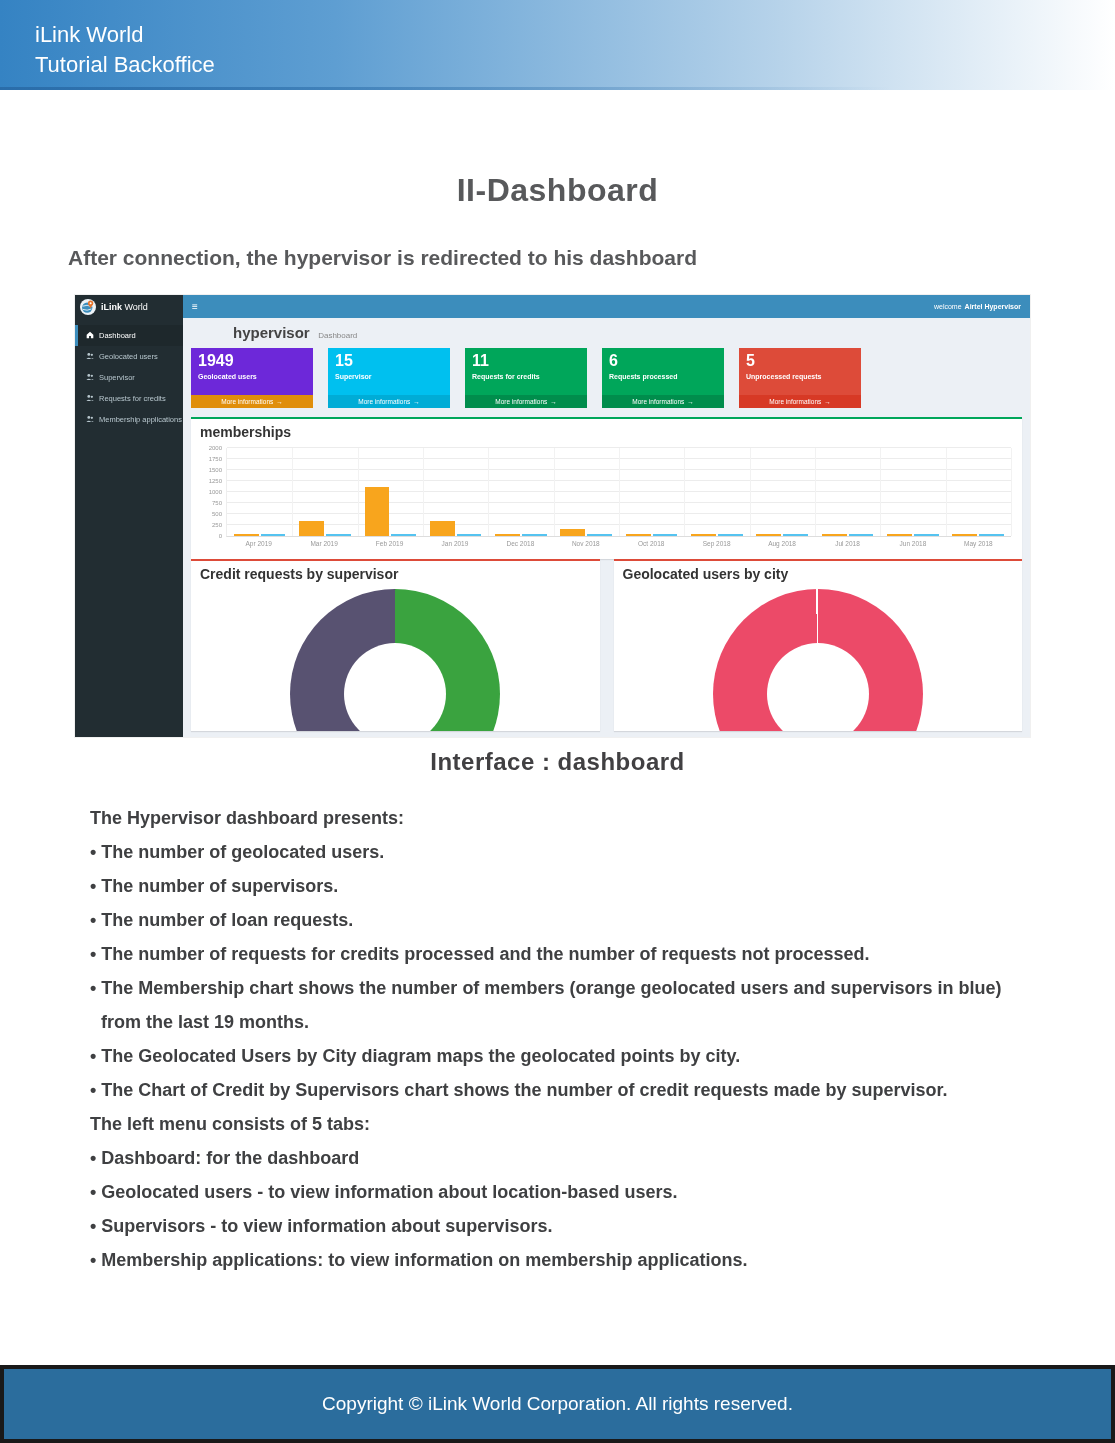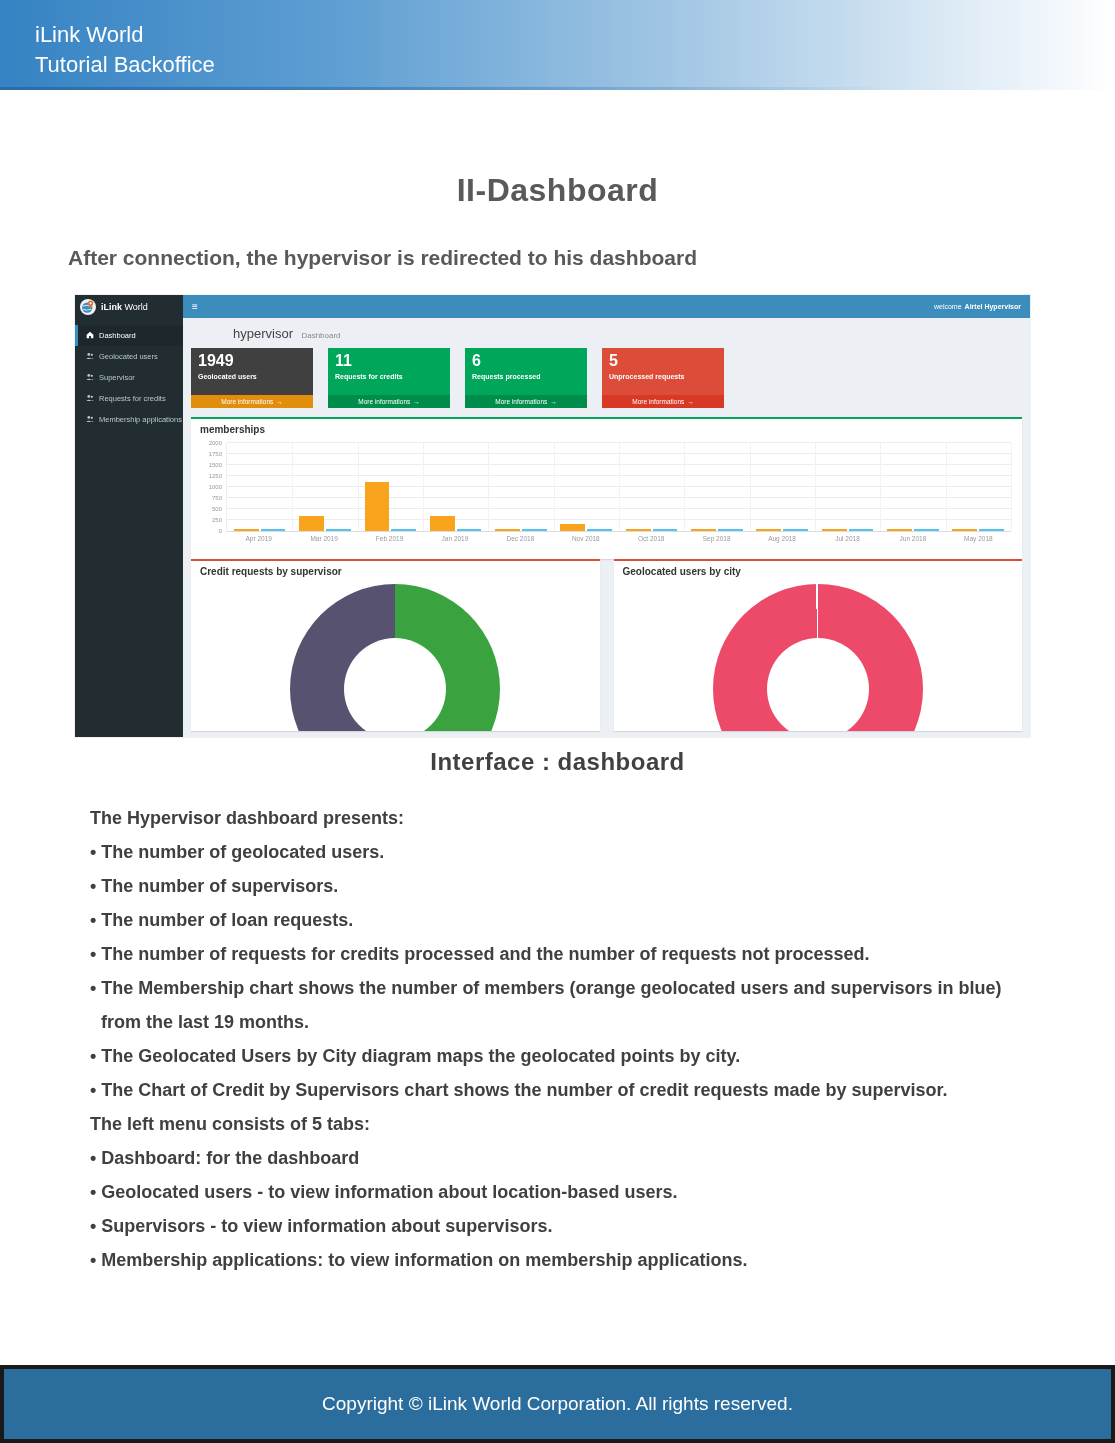--- a/index.html
+++ b/index.html
@@ -44,32 +44,32 @@
   .welcome{font-size:7px;}
   .welcome b{margin-left:3px;}
   .shot-body{display:flex;height:419px;}
   .sidebar{width:108px;background:#222d32;padding-top:7px;box-sizing:border-box;flex:none;}
   .side-item{height:21px;display:flex;align-items:center;gap:5px;padding-left:8px;
     color:#b8c7ce;font-size:7.5px;border-left:3px solid transparent;cursor:pointer;}
   .side-item.active{background:#1e282c;color:#fff;border-left-color:#3c8dbc;}
   .side-item svg{width:8px;height:8px;fill:currentColor;flex:none;}
   .main{flex:1;padding:5px 8px;box-sizing:border-box;overflow:hidden;}
   .page-head{margin:1px 0 6px 1px;}
-  .page-head .h1{font-size:13px;font-weight:400;color:#444;padding-left:41px;}
+  .page-head .h1{font-size:15px;font-weight:700;color:#444;padding-left:41px;}
   .page-head .sub{font-size:8px;color:#888;margin-left:4px;}
   .cards{display:flex;gap:15px;margin-bottom:9px;}
   .card{width:122px;height:60px;display:flex;flex-direction:column;color:#fff;flex:none;}
   .card-body{flex:1;padding:4px 7px 0;}
   .card-value{font-size:16px;font-weight:700;line-height:18px;}
   .card-label{font-size:7px;font-weight:700;margin-top:3px;}
   .card-footer{height:13px;font-size:6.5px;display:flex;align-items:center;justify-content:center;
     gap:3px;cursor:pointer;color:#fff;}
   .panel{background:#fff;box-shadow:0 1px 1px rgba(0,0,0,.1);}
   .panel-members{border-top:2px solid #00a65a;padding:5px 9px 3px;height:142px;box-sizing:border-box;}
-  .panel-title{font-size:10px;font-weight:700;color:#333;}
+  .panel-title{font-size:14px;font-weight:700;color:#333;}
   .chart{position:relative;margin:8px 2px 0 26px;}
   .plot{position:relative;height:88px;border-left:1px solid #eee;border-bottom:1px solid #ddd;display:flex;}
   .gridline-h{position:absolute;left:0;right:0;height:1px;background:#ececec;}
   .gridline-v{position:absolute;top:0;bottom:0;width:1px;background:#f2f2f2;}
   .ylab{position:absolute;right:calc(100% + 5px);transform:translateY(50%);font-size:6px;color:#999;}
   .bar-group{flex:1;display:flex;align-items:flex-end;justify-content:center;gap:2px;position:relative;z-index:1;}
   .bar{width:38%;}
   .xlabels{display:flex;height:13px;align-items:center;}
   .xlab{flex:1;text-align:center;font-size:6.5px;color:#999;}
   .panels-row{display:flex;gap:14px;}
@@ -156,26 +156,36 @@
             </svg></span>
           <span class="side-label">Membership applications</span>
         </div>
       </div>
     <div class="main">
       <div class="page-head">
         <span class="h1">hypervisor</span>
         <span class="sub">Dashboard</span>
       </div>
       <div class="cards" id="cards">
-          <div class="card" style="background: #404040;">
+          <div class="card" style="background: #6d28d9;">
             <div class="card-body">
               <div class="card-value">1949</div>
               <div class="card-label">Geolocated users</div>
             </div>
             <div class="card-footer" style="background: rgb(224, 142, 11);">
+              <span>More informations</span>
+              <span>→</span>
+            </div>
+          </div>
+          <div class="card" style="background: rgb(0, 192, 239);">
+            <div class="card-body">
+              <div class="card-value">15</div>
+              <div class="card-label">Supervisor</div>
+            </div>
+            <div class="card-footer" style="background: rgb(0, 172, 214);">
               <span>More informations</span>
               <span>→</span>
             </div>
           </div>
           <div class="card" style="background: rgb(0, 166, 90);">
             <div class="card-body">
               <div class="card-value">11</div>
               <div class="card-label">Requests for credits</div>
             </div>
             <div class="card-footer" style="background: rgb(0, 141, 76);">

